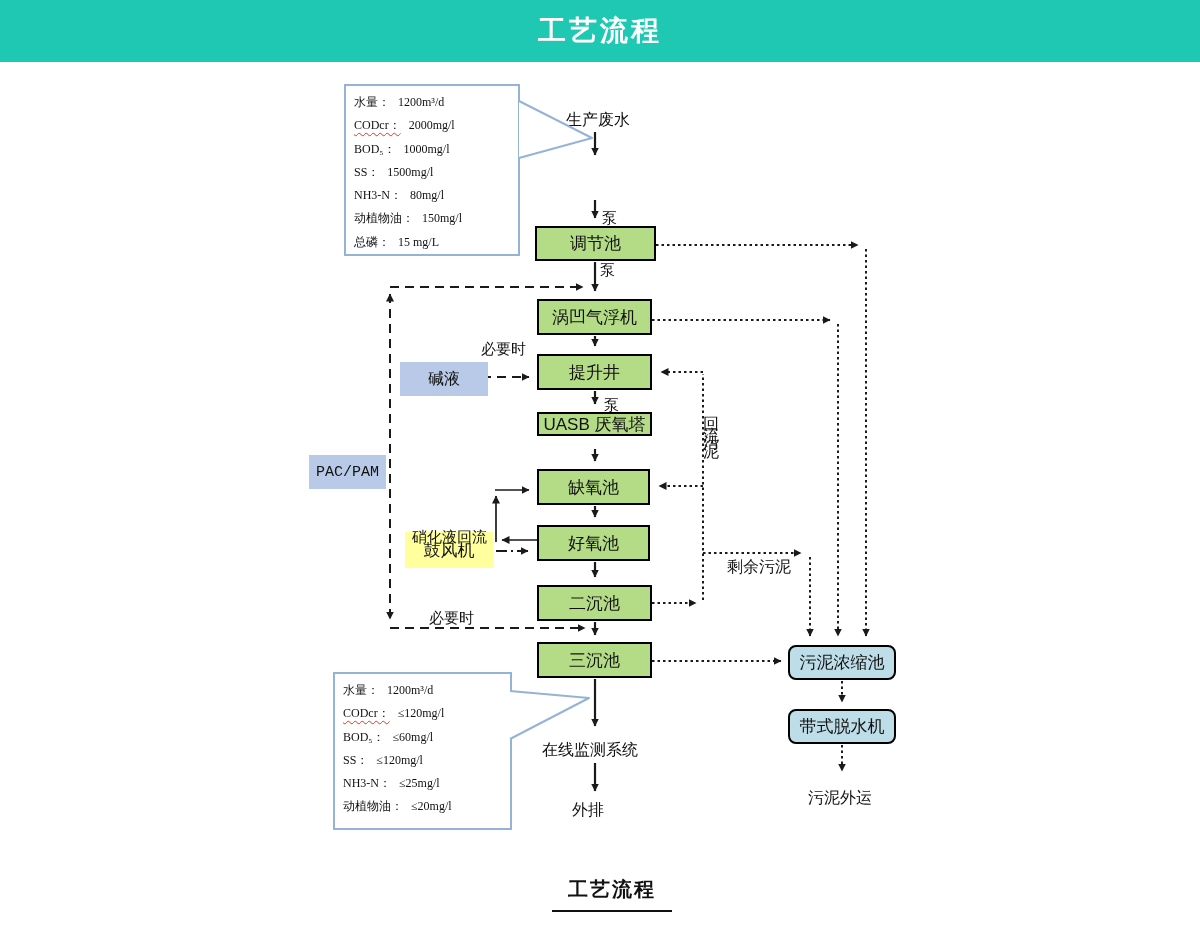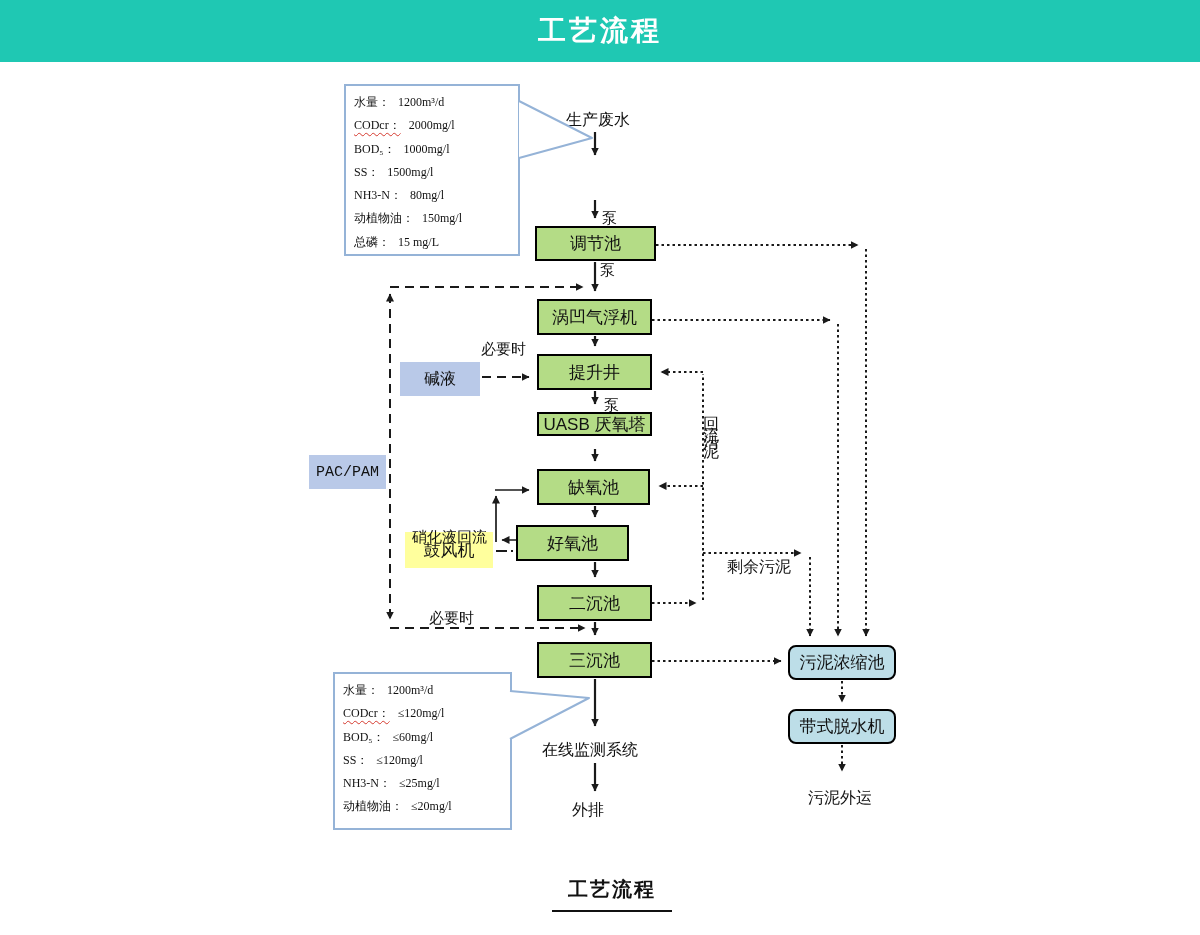--- a/index.html
+++ b/index.html
@@ -123,26 +123,26 @@
     <div class="crow"><span class="cl">SS：</span><span>≤120mg/l</span></div>
     <div class="crow"><span class="cl">NH3-N：</span><span>≤25mg/l</span></div>
     <div class="crow"><span class="cl">动植物油：</span><span>≤20mg/l</span></div>
   </div>
 
   <div class="box" style="left:535px;top:226px;width:121px;height:35px;">调节池</div>
   <div class="box" style="left:537px;top:299px;width:115px;height:36px;">涡凹气浮机</div>
   <div class="box" style="left:537px;top:354px;width:115px;height:36px;">提升井</div>
   <div class="box" style="left:537px;top:412px;width:115px;height:24px;">UASB 厌氧塔</div>
   <div class="box" style="left:537px;top:469px;width:113px;height:36px;">缺氧池</div>
-  <div class="box" style="left:516px;top:525px;width:113px;height:36px;">好氧池</div>
+  <div class="box" style="left:537px;top:525px;width:113px;height:36px;">好氧池</div>
   <div class="box" style="left:537px;top:585px;width:115px;height:36px;">二沉池</div>
   <div class="box" style="left:537px;top:642px;width:115px;height:36px;">三沉池</div>
   <div class="box blue" style="left:788px;top:645px;width:108px;height:35px;">污泥浓缩池</div>
   <div class="box blue" style="left:788px;top:709px;width:108px;height:35px;">带式脱水机</div>
-  <div class="box chem" style="left:400px;top:362px;width:80px;height:34px;">碱液</div>
+  <div class="box chem" style="left:400px;top:362px;width:88px;height:34px;">碱液</div>
   <div class="box chem mono" style="left:309px;top:455px;width:77px;height:34px;">PAC/PAM</div>
   <div class="box blow" style="left:405px;top:532px;width:88px;height:36px;">鼓风机</div>
 
   <div class="lab" style="left:566px;top:110px;">生产废水</div>
   <div class="lab s" style="left:602px;top:209px;">泵</div>
   <div class="lab s" style="left:600px;top:261px;">泵</div>
   <div class="lab s" style="left:604px;top:396px;">泵</div>
   <div class="lab s" style="left:481px;top:340px;">必要时</div>
   <div class="lab s" style="left:429px;top:609px;">必要时</div>
   <div class="lab s" style="left:412px;top:528px;text-align:right;">硝化液回流</div>

